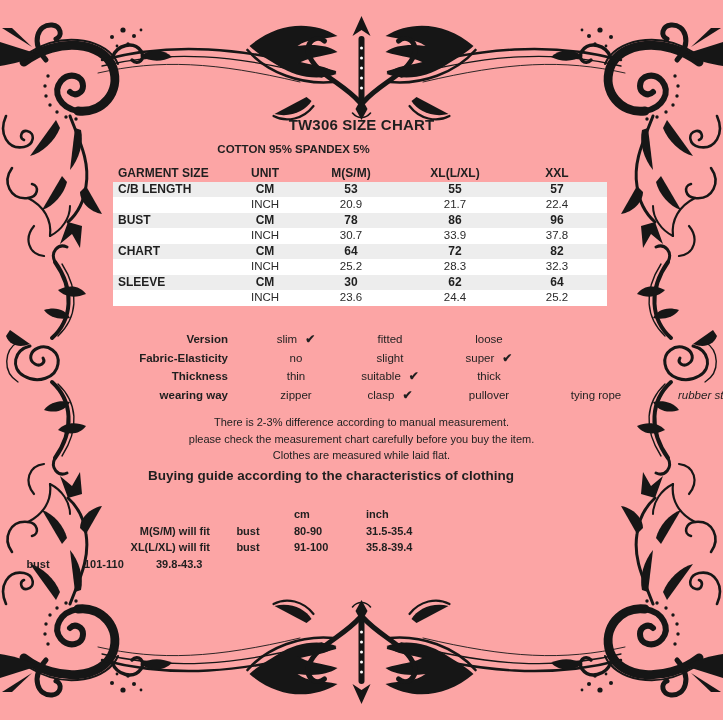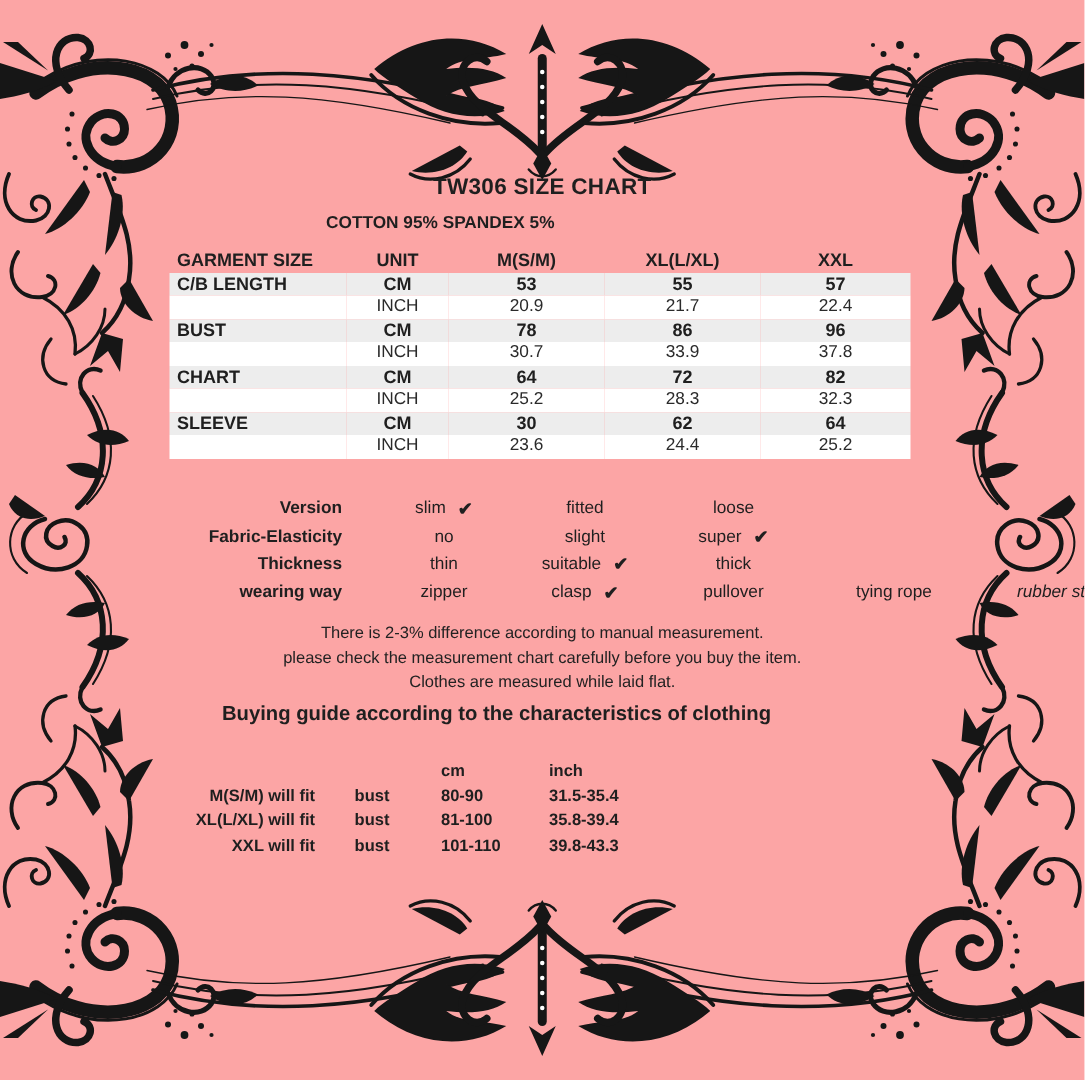--- a/index.html
+++ b/index.html
@@ -316,25 +316,24 @@
       </div>
       <div class="grow">
         <div class="glabel">M(S/M) will fit</div>
         <div class="gmeasure">bust</div>
         <div class="gcm">80-90</div>
         <div class="ginch">31.5-35.4</div>
       </div>
       <div class="grow">
         <div class="glabel">XL(L/XL) will fit</div>
         <div class="gmeasure">bust</div>
-        <div class="gcm">81-100</div>
+        <div class="gcm">91-100</div>
         <div class="ginch">35.8-39.4</div>
       </div>
       <div class="grow">
-        <div class="glabel">XXL will fit</div>
         <div class="gmeasure">bust</div>
         <div class="gcm">101-110</div>
         <div class="ginch">39.8-43.3</div>
       </div>
     </div>
 
   </div>
 </div>
 
 </body></html>

